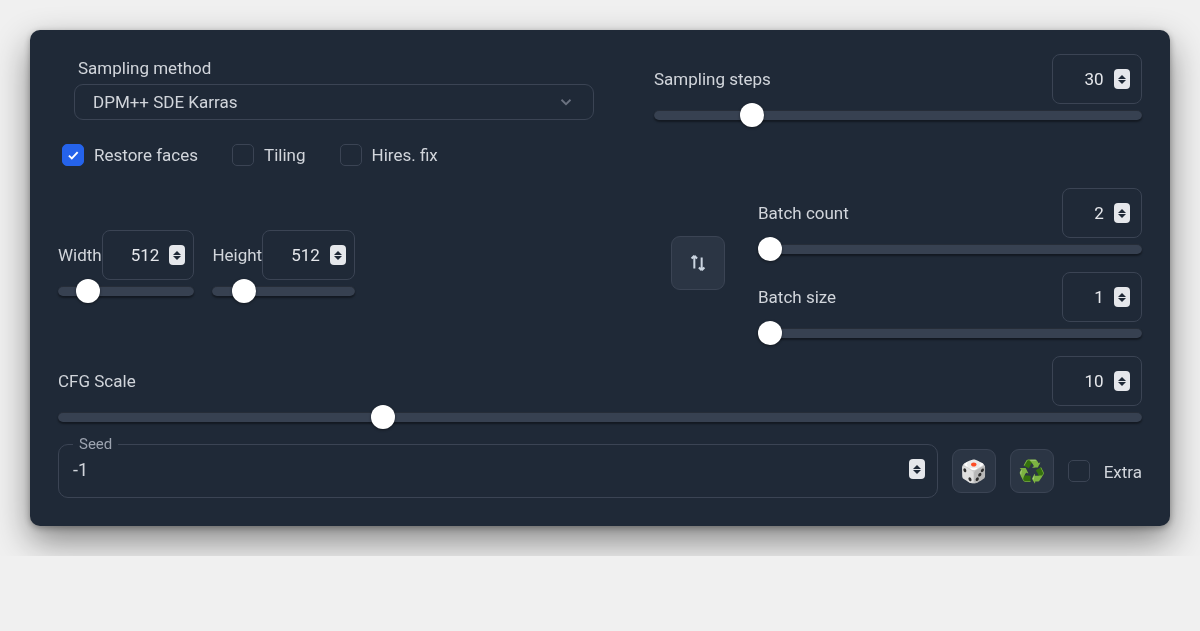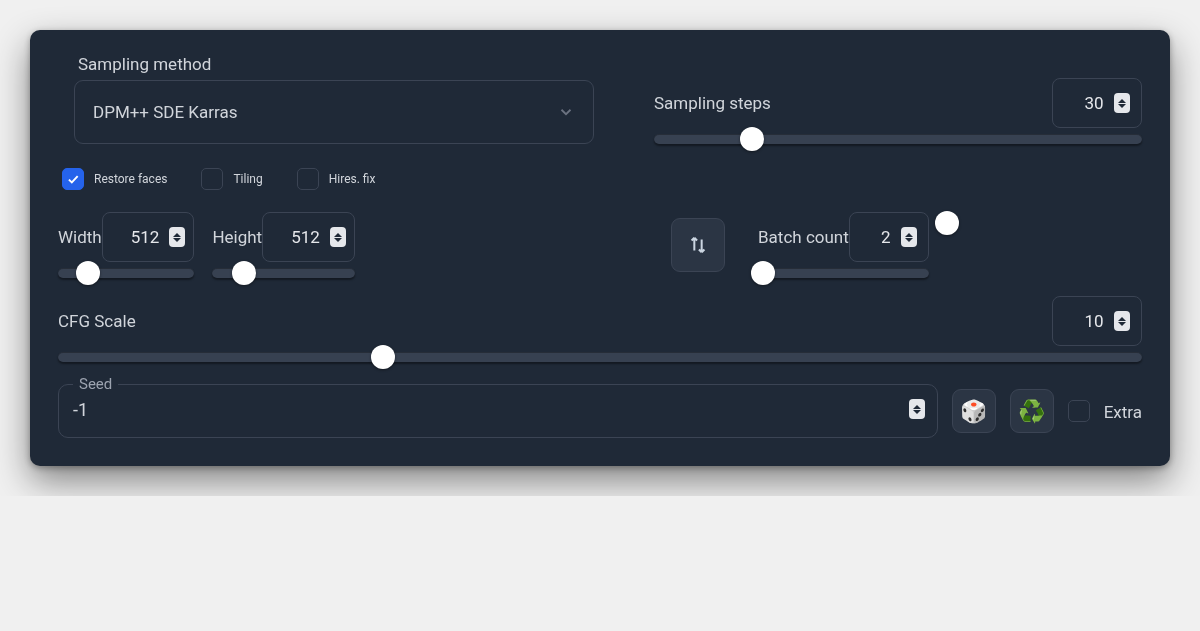--- a/index.html
+++ b/index.html
@@ -23,21 +23,21 @@
   }
 
   
   .top-row { display: flex; gap: 60px; align-items: flex-end; margin-bottom: 24px;}
   .sampling-method-col { flex: 0 0 520px; margin-left: 16px; }
   .sampling-steps-col { flex: 1; }
 
   .label { color: #d1d5db; font-size: 17px; margin: 0 0 6px 4px; }
 
   .select {
-    height: 64px;
+    height: 36px;
     border: 1px solid #3b4454;
     border-radius: 9px;
     display: flex;
     align-items: center;
     padding: 0 18px;
     justify-content: space-between;
     color: #d1d5db;
     background: #1f2937;
     margin-top: 4px;
   }
@@ -88,37 +88,37 @@
     top: 50%;
     width: 24px; height: 24px;
     background: #fff;
     border-radius: 50%;
     transform: translate(-50%, -50%);
     box-shadow: 0 1px 3px rgba(0,0,0,0.4);
   }
 
   
   .cbrow { display: flex; gap: 34px; align-items: center; margin: 8px 0 22px 0; padding-left:4px;}
-  .cb { display: inline-flex; align-items: center; gap: 10px; font-size: 12px; color:#d1d5db;}
+  .cb { display: inline-flex; align-items: center; gap: 10px; font-size: 17px; color:#d1d5db;}
   .cb-box {
     width: 22px; height: 22px;
     border: 1.6px solid #3b4454;
     border-radius: 5px;
     background: #1f2937;
     display: inline-flex; align-items:center; justify-content:center;
   }
   .cb-box.checked { background: #2563eb; border-color:#2563eb; }
   .cb-box.checked svg { stroke:#fff; stroke-width:3.2; fill:none; width:14px; height:14px;}
   .cb-box svg { display:block; }
 
   
   .dims-row { display:flex; align-items:center; gap: 30px; margin-bottom:18px;}
   .dims-left { flex: 0 0 580px; display:flex; flex-direction:row; gap:18px;}
   .swap-col { flex: 0 0 60px; display:flex; justify-content:center; }
-  .batch-col { flex: 1; display:flex; flex-direction:row; gap:18px; }
+  .batch-col { flex: 1; display:flex; flex-direction:column; gap:18px; }
 
   .swap-btn {
     width: 54px; height: 54px;
     border-radius: 9px;
     background: #2b3544;
     border:1px solid #3b4454;
     display:flex; align-items:center; justify-content:center;
   }
   .swap-btn svg { width:22px; height:22px; stroke:#cbd5e1; stroke-width:2.2; fill:none;}
 
@@ -249,20 +249,27 @@
           <div class="num-input" style="min-width:80px">
             <span>2</span>
             <span class="spinner"></span>
           </div>
         </div>
         <div class="slider-track">
           <div class="slider-thumb" style="left:3%"></div>
         </div>
       </div>
       <div>
+        <div class="slider-head">
+          <div class="label" style="margin:0">Batch size</div>
+          <div class="num-input" style="min-width:80px">
+            <span>1</span>
+            <span class="spinner"></span>
+          </div>
+        </div>
         <div class="slider-track">
           <div class="slider-thumb" style="left:3%"></div>
         </div>
       </div>
     </div>
   </div>
 
   <div class="cfg-block">
     <div class="slider-head">
       <div class="label" style="margin:0">CFG Scale</div>

